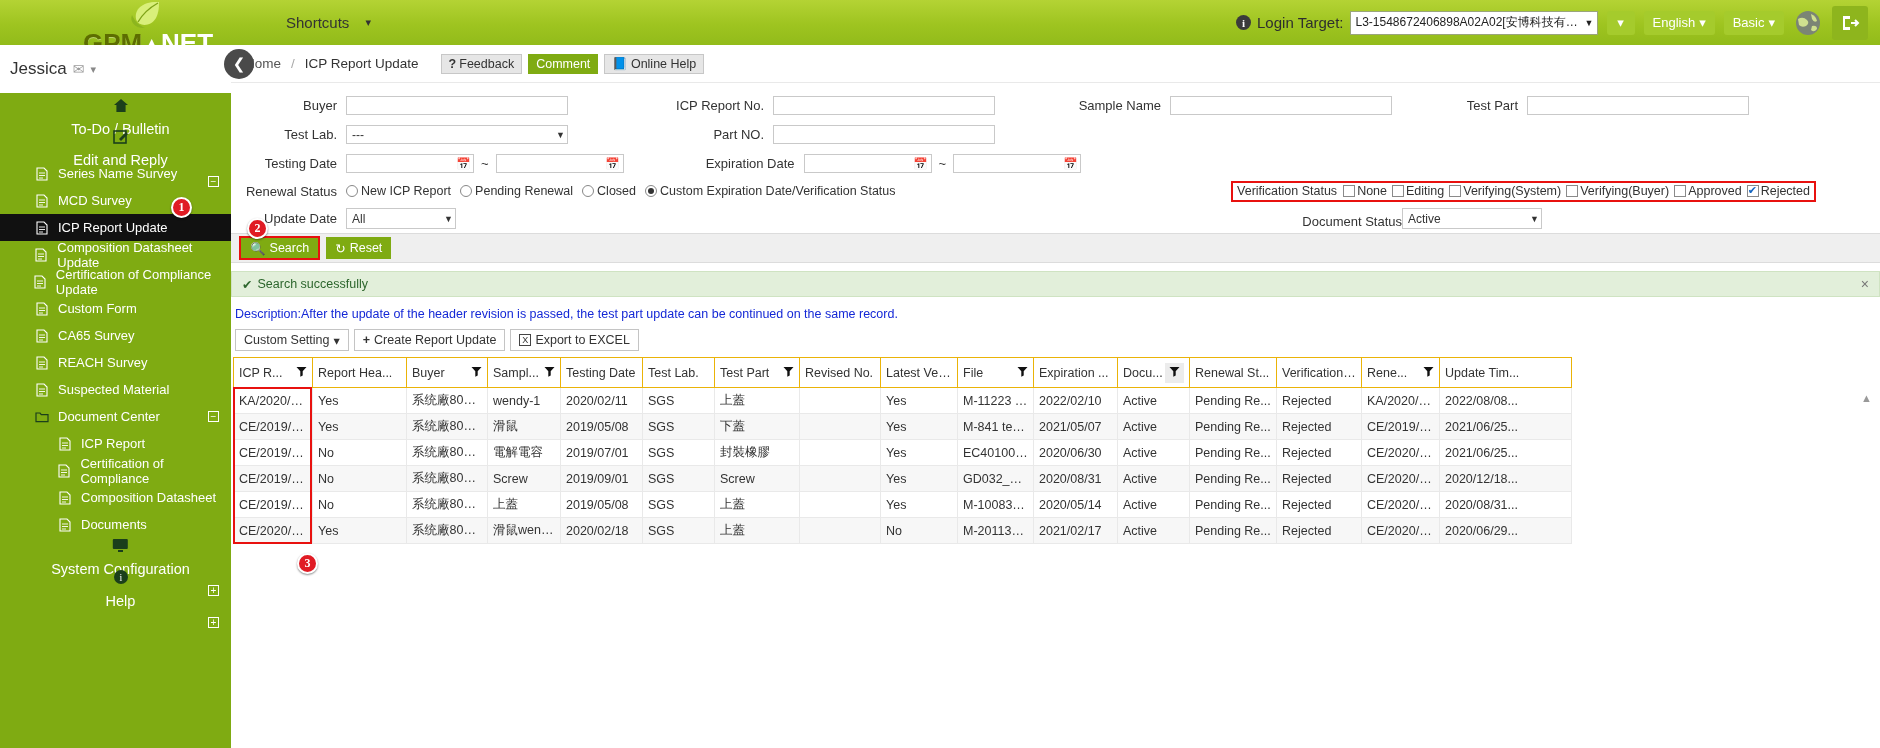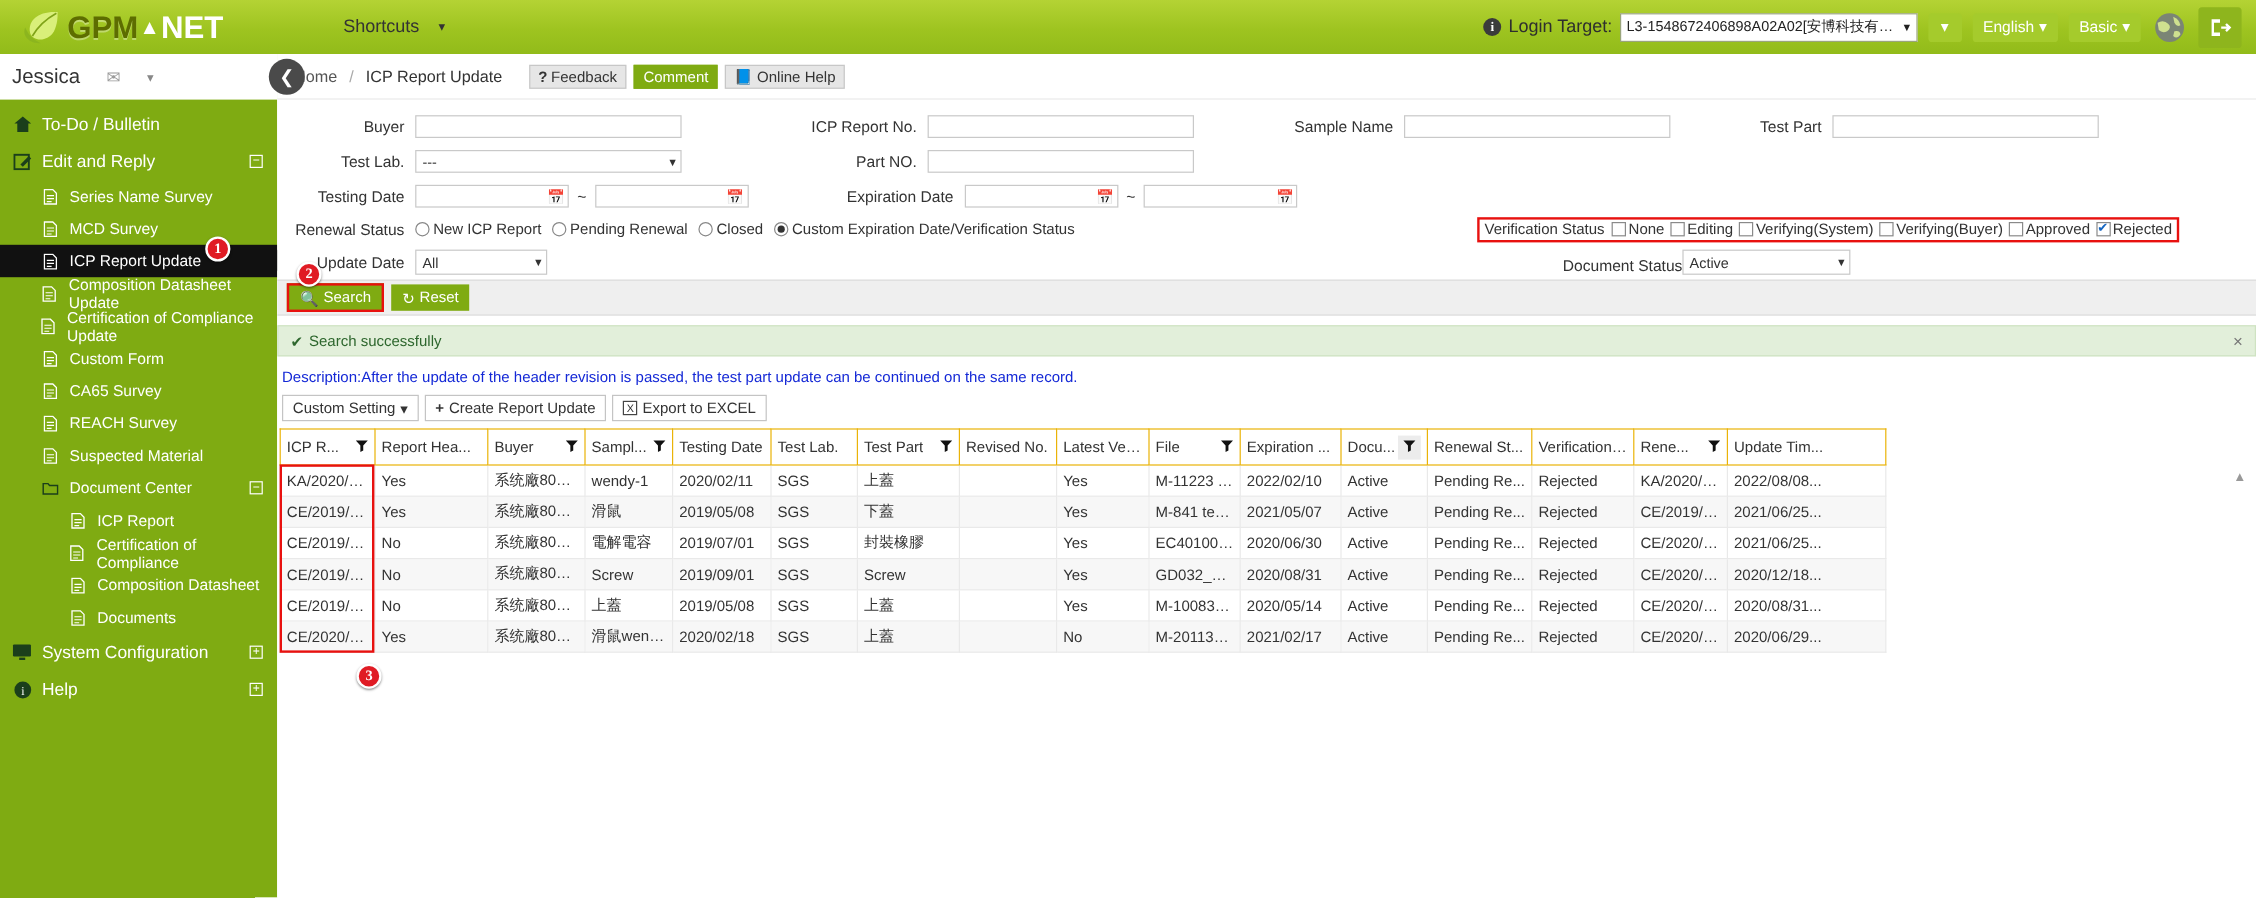--- a/index.html
+++ b/index.html
@@ -16,21 +16,21 @@
   .app { width: 1880px; height: 748px; position: relative; }
 
   
   .topbar {
     position: absolute; top: 0; left: 0; right: 0; height: 45px;
     background: linear-gradient(to bottom, #b4d334 0%, #9ec420 55%, #92bb1a 100%);
     display: flex; align-items: center;
   }
   .logo-zone {
     width: 278px; height: 45px; display: flex; align-items: center;
-    padding-left: 18px; position: relative;
+    padding-left: 18px; position: relative; flex-direction: column;
   }
   .leaf-icon { width: 34px; height: 30px; position: relative; margin-right: 4px; }
   .leaf-icon svg { display: block; }
   .logo-text { font-size: 26px; font-weight: bold; letter-spacing: 0px; line-height: 1;
                display: flex; align-items: center; }
   .logo-gpm { color: #5d6d00; text-shadow: 0 1px 0 rgba(255,255,255,.35); }
   .logo-tri { color: #ffffff; font-size: 17px; margin: 0 1px; }
   .logo-net { color: #ffffff; }
   .shortcuts {
     margin-left: 8px; font-size: 15px; color: #333; cursor: pointer;
@@ -66,38 +66,38 @@
     width: 36px; height: 34px; background: #8eb51d; border-radius: 3px;
     display: flex; align-items: center; justify-content: center; cursor: pointer;
   }
 
   
   .sidebar {
     position: absolute; top: 45px; left: 0; width: 231px; bottom: 0;
     background: #7fab12;
   }
   .user-row {
-    height: 38px; background: #fff; display: flex; align-items: center;
-    padding-left: 10px; gap: 22px; position: relative;
+    height: 48px; background: #fff; display: flex; align-items: center;
+    padding-left: 10px; gap: 6px; position: relative;
   }
   .user-name { font-size: 17px; color: #333; }
   .env-icon { color: #9a9a9a; font-size: 14px; }
   .user-caret { color: #888; font-size: 11px; }
   .collapse-btn {
     position: absolute; right: -23px; top: 4px; width: 30px; height: 30px;
     border-radius: 50%; background: #4a4a4a; color: #fff; display: flex;
     align-items: center; justify-content: center; font-size: 15px;
     cursor: pointer; z-index: 5;
   }
   .nav { padding-top: 5px; }
   .nav-item {
     display: flex; align-items: center; height: 27px; padding-left: 10px;
     color: #fff; font-size: 13.5px; cursor: pointer; gap: 8px; position: relative;
   }
-  .nav-item.top { height: 31px; font-size: 14.5px; }
+  .nav-item.top { height: 31px; font-size: 14.5px; flex-direction: column; }
   .nav-item.sub { padding-left: 33px; font-size: 13px; }
   .nav-item.sub2 { padding-left: 56px; font-size: 13px; }
   .nav-item.active {
     background: #111; color: #fff;
   }
   .nav-item.active::after {
     content: ""; position: absolute; right: -9px; top: 4px;
     border-top: 9px solid transparent; border-bottom: 9px solid transparent;
     border-left: 9px solid #111;
   }

